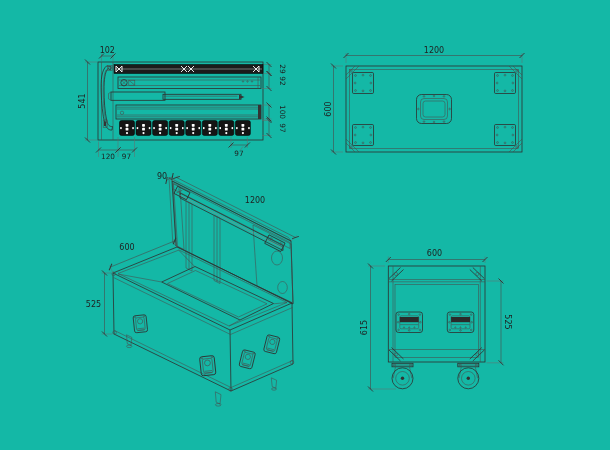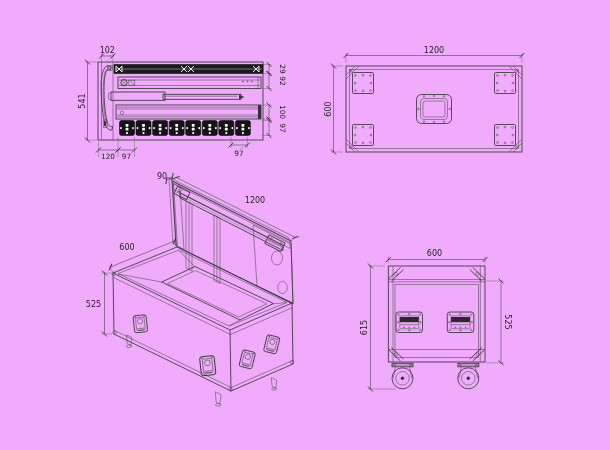--- a/index.html
+++ b/index.html
@@ -1,16 +1,16 @@
 <!DOCTYPE html>
 <html><head>
 <meta charset="utf-8">
 <style>
   html,body{margin:0;padding:0;background:#fff;}
-  .canvas{position:relative;width:610px;height:450px;background:#f0abfc;overflow:hidden;
+  .canvas{position:relative;width:610px;height:450px;background:#14b8a6;overflow:hidden;
           font-family:"DejaVu Sans",sans-serif;}
   svg{position:absolute;left:0;top:0;}
   .ln{stroke:#2e2e2e;stroke-width:0.8;fill:none;}
   .thin{stroke:#4a4a4a;stroke-width:0.55;fill:none;}
   .dim{stroke:#4a4a4a;stroke-width:0.6;fill:none;marker-start:url(#tick);marker-end:url(#tick);}
   .ext{stroke:#6a6a6a;stroke-width:0.5;fill:none;}
   .lbl{font-family:"DejaVu Sans",sans-serif;font-size:8px;fill:#1f1f1f;}
   .lbl.sm{font-size:7.3px;}
   .wht{stroke:#ffffff;stroke-width:0.9;fill:none;}
 </style>

